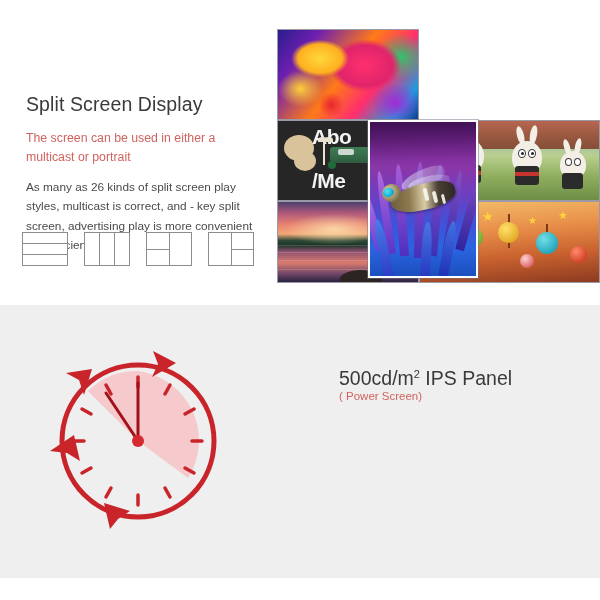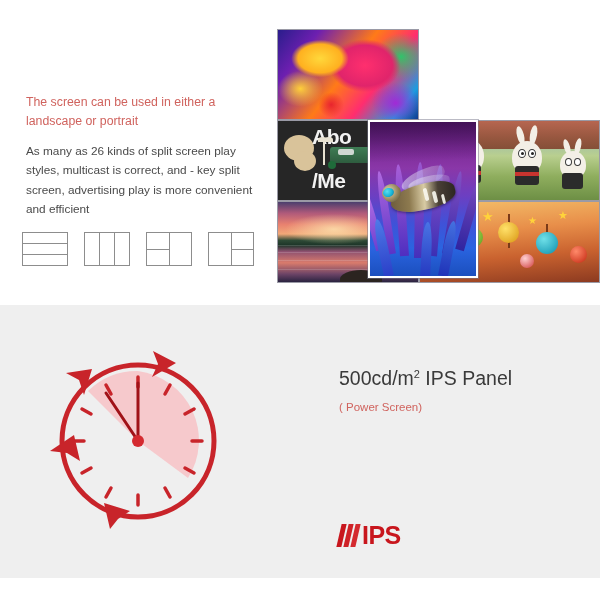--- a/index.html
+++ b/index.html
@@ -303,21 +303,21 @@
     background: #efefef;
   }
   #ips-text {
     position: absolute;
     left: 339px; top: 62px;
     width: 246px;
   }
   .ips-title {
     font-size: 19.5px;
     color: #3a3a3a;
-    margin: 0 0 11px 0;
+    margin: 0 0 0 0;
     font-weight: normal;
   }
   .ips-title sup { font-size: 11px; vertical-align: super; }
   .ips-sub {
     font-size: 11.5px;
     color: #d0635e;
     margin: 0 0 16px 0;
   }
   .ips-body {
     font-size: 11.6px;
@@ -361,21 +361,22 @@
   #clock-svg { position: absolute; left: 0; top: 0; }
 </style>
 </head>
 <body>
 
 <div id="page">
 
   <div id="section-split">
 
     <div id="split-text">
-      <p class="split-sub">The screen can be used in either a landscape or portrait</p>
+      <h2 class="split-title">Split Screen Display</h2>
+      <p class="split-sub">The screen can be used in either a multicast or portrait</p>
       <p class="split-body">As many as 26 kinds of split screen play styles, multicast is correct, and - key split screen, advertising play is more convenient and efficient</p>
     </div>
 
     <div id="layout-icons">
       <div class="layout-icon li-rows">
         <div></div>
           <div></div>
           <div></div>
       </div>
       <div class="layout-icon li-cols">
@@ -533,23 +534,15 @@
         <line x1="90" y1="108" x2="58" y2="60" stroke="#a01218" stroke-width="3" stroke-linecap="round"></line>
         <circle cx="90" cy="108" r="6" fill="#d42a30"></circle>
       </svg>
     </div>
 
     <div id="ips-text">
       <h2 class="ips-title"><span>500cd/m</span><sup>2</sup><span> IPS Panel</span></h2>
       <p class="ips-sub">( Power Screen)</p>
     </div>
 
-    <div id="ips-logo">
-      <div class="logo-bars">
-        <div class="logo-bar b1"></div>
-        <div class="logo-bar b2"></div>
-        <div class="logo-bar b3"></div>
-      </div>
-      <div class="logo-text">IPS</div>
-    </div>
 
   </div>
 </div>
 
 </body></html>

